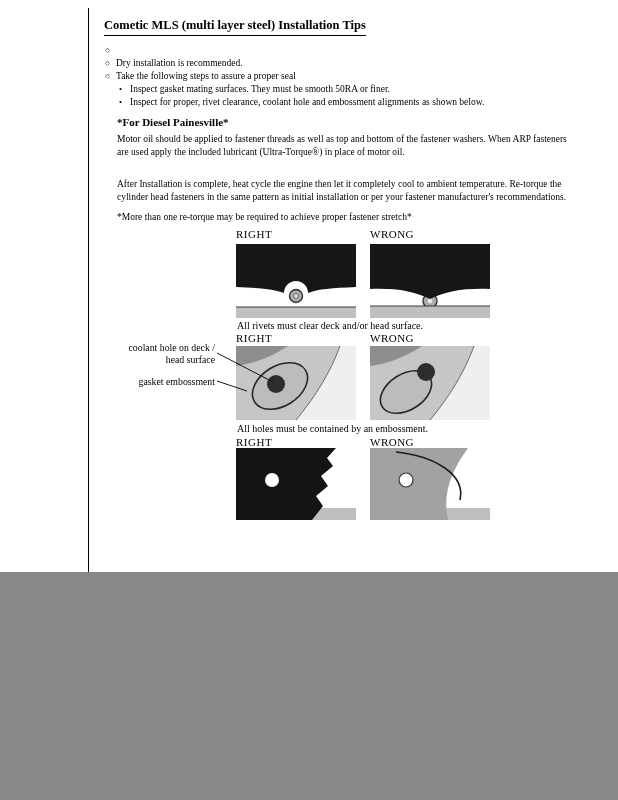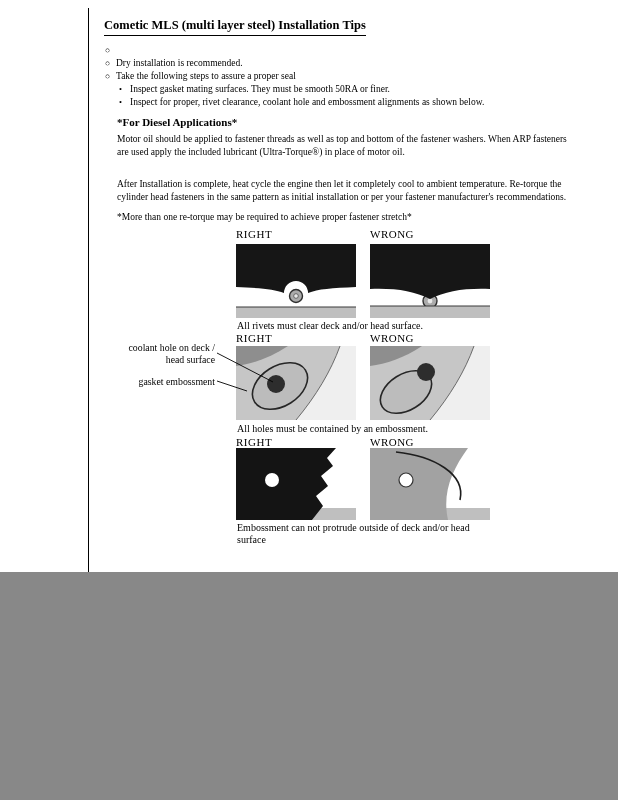--- a/index.html
+++ b/index.html
@@ -73,21 +73,21 @@
     <div class="b-row sub">
       <span class="marker">•</span>
       <span>Inspect gasket mating surfaces.  They must be smooth 50RA or finer.</span>
     </div>
     <div class="b-row sub">
       <span class="marker">•</span>
       <span>Inspect for proper, rivet clearance, coolant hole and embossment alignments as shown below.</span>
     </div>
   </div>
 
-  <div class="abs diesel-heading">*For Diesel Applications*</div>
+  <div class="abs diesel-heading">*For Diesel Painesville*</div>
   <div class="abs para para-oil">Motor oil should be applied to fastener threads as well as top and bottom of the fastener washers. When ARP fasteners are used apply the included lubricant (Ultra-Torque®) in place of motor oil.</div>
   <div class="abs para para-heat">After Installation is complete, heat cycle the engine then let it completely cool to ambient temperature. Re-torque the cylinder head fasteners in the same pattern as initial installation or per your fastener manufacturer's recommendations.</div>
   <div class="abs para para-note">*More than one re-torque may be required to achieve proper fastener stretch*</div>
 
   <div class="abs rw-label r1 colL">RIGHT</div>
   <div class="abs rw-label r1 colR">WRONG</div>
 
   <svg class="abs panel r1p colL" width="120" height="74" viewBox="0 0 120 74">
     <rect width="120" height="74" fill="#ffffff"></rect>
     <rect y="63" width="120" height="11" fill="#bfbfbf"></rect>
@@ -150,21 +150,20 @@
   </svg>
 
   <svg class="abs panel r3p colR" width="120" height="72" viewBox="0 0 120 72">
     <rect width="120" height="72" fill="#ffffff"></rect>
     <rect y="60" width="120" height="12" fill="#bfbfbf"></rect>
     <path d="M0,0 H98 C82,22 72,45 78,72 H0 Z" fill="#a2a2a2"></path>
     <path d="M26,4 C64,8 96,26 90,52" fill="none" stroke="#1d1d1d" stroke-width="1.6"></path>
     <circle cx="36" cy="32" r="7" fill="#ffffff" stroke="#333" stroke-width="1.2"></circle>
   </svg>
 
-  <div class="abs caption cap3">Embossment can not protrude outside of deck and/or head surface</div>
 
   <div class="abs warranty">
     <h3>Warranty Disclaimer*</h3>
     <p>Due to the nature of performance applications, the parts in this catalog are sold without any express warranty or any implied warranty of merchantability or fitness for a particular purpose.  Cometic Gasket Inc., shall not, under any circumstances, be liable for any special, incidental or consequential damages, including, person, party or property, but not limited to, damage, or loss of property or equipment, loss of profits or revenue, cost of purchased or replacement goods, or claims of customers of the purchase, which may arise and/or result from sale, installation or use of these parts.  Installation of these parts could adversely affect the motor manufacturers warranty coverage.</p>
     <p>VENUE-The agreed upon venue, in the event of dispute whatsoever between the parties, whether instituted by either party, including, but not limited to, contract terms, payment terms, delivery, type, defects, sufficiency of product, shall be the Court of Common Pleas, Lake County, Ohio or the Painesville Municipal Court, Lake County, Ohio, depending on the amount in controversy. This agreement shall be governed by and construed under the laws of the State of Ohio.</p>
     <p>All prices and terms are subject to change without notice.</p>
     <p>Terms COD- Secured with a completed dealer/jobber application on File, COD-Company check with a current credit card number on file.  Open accounts may be established by well rated firms.  A credit application is available upon request.  Open accounts are due payable Net 30 days from date of invoice.  No statement will be sent.  If an account becomes 60 or more days past due, it is subject to being placed on credit hold.  No orders will be shipped or new orders accepted until past due balance is paid.  If an account becomes 90 or more days past due, it is subject to being placed for collections.  All costs of collection are the responsibility of the customer, including attorney fees, court costs, and other expenses of litigation.</p>
     <p>Returns- Authorized (RGA) must be obtained in advance on all returns.  A packing slip or invoice number must accompany the merchandise.  No returns after 30 days from invoice date.  All returns are subject to a 25% restocking charge.  All custom designed and custom manufactured gaskets are non-returnable.</p>
     <p class="tight">Only catalog parts are returnable.</p>
     <p class="tight">Review your invoice and notify us immediately of any incorrect or inaccurate information. Shortages must be reported within 10 days.</p>

